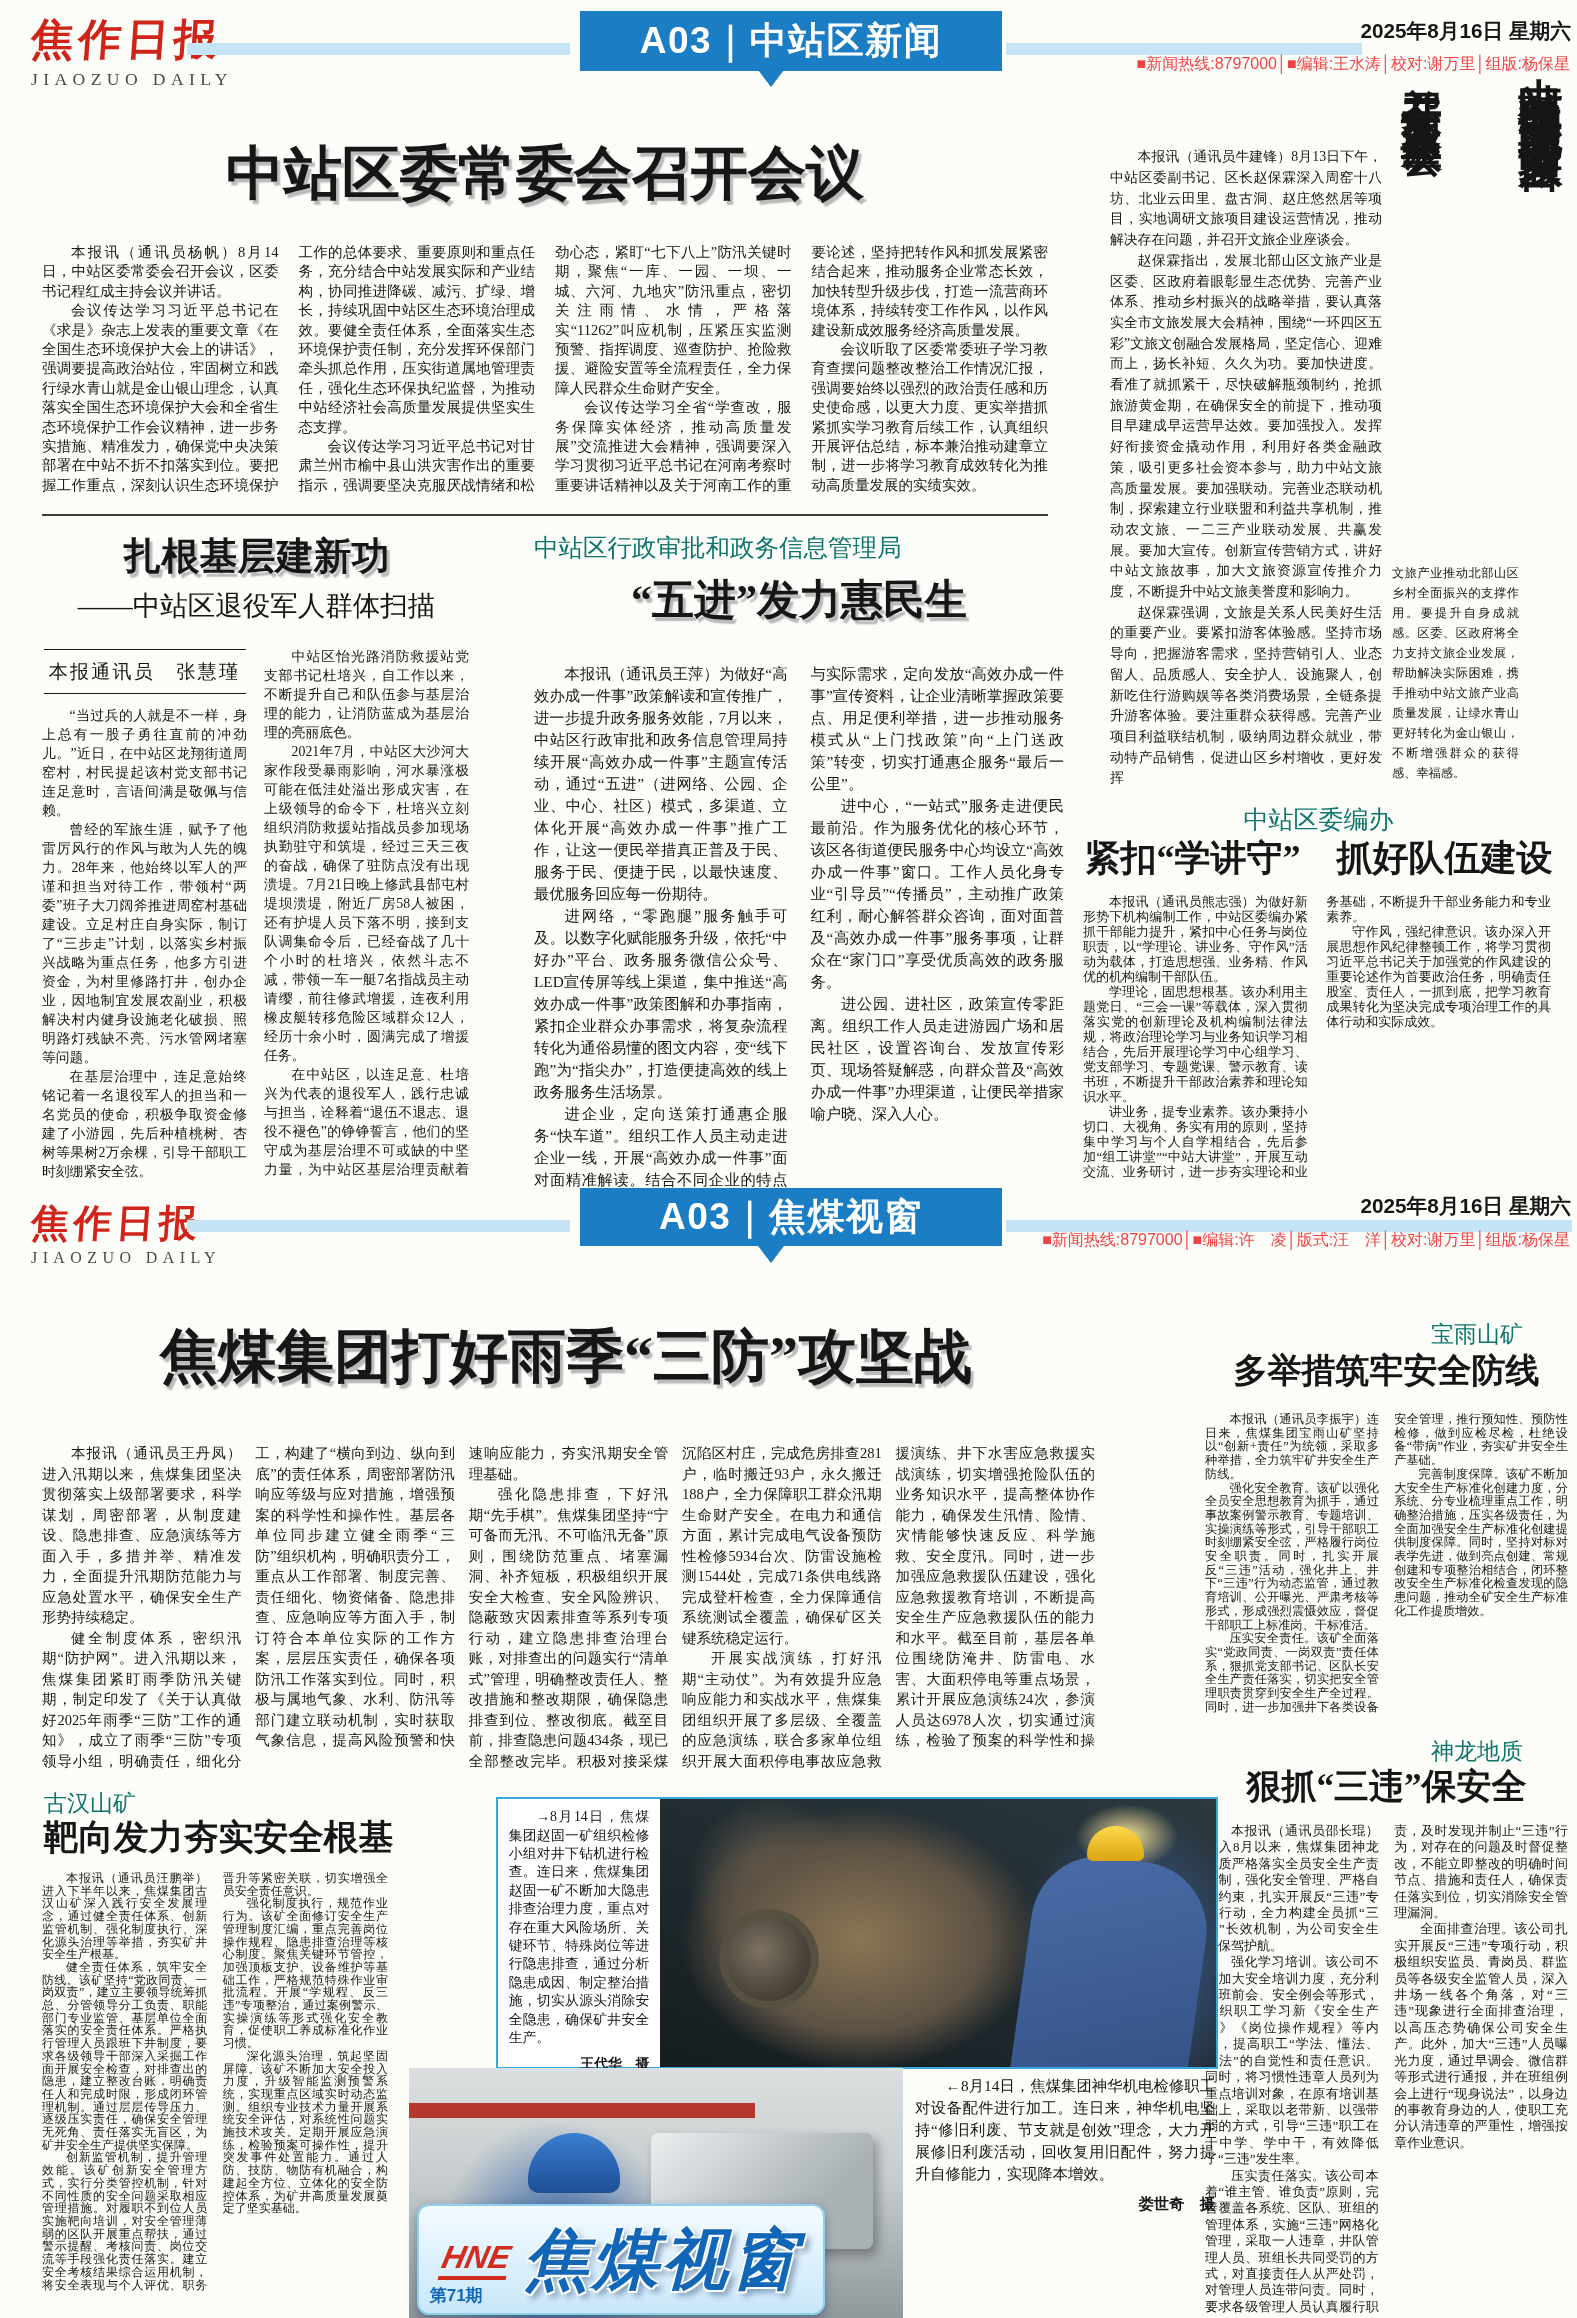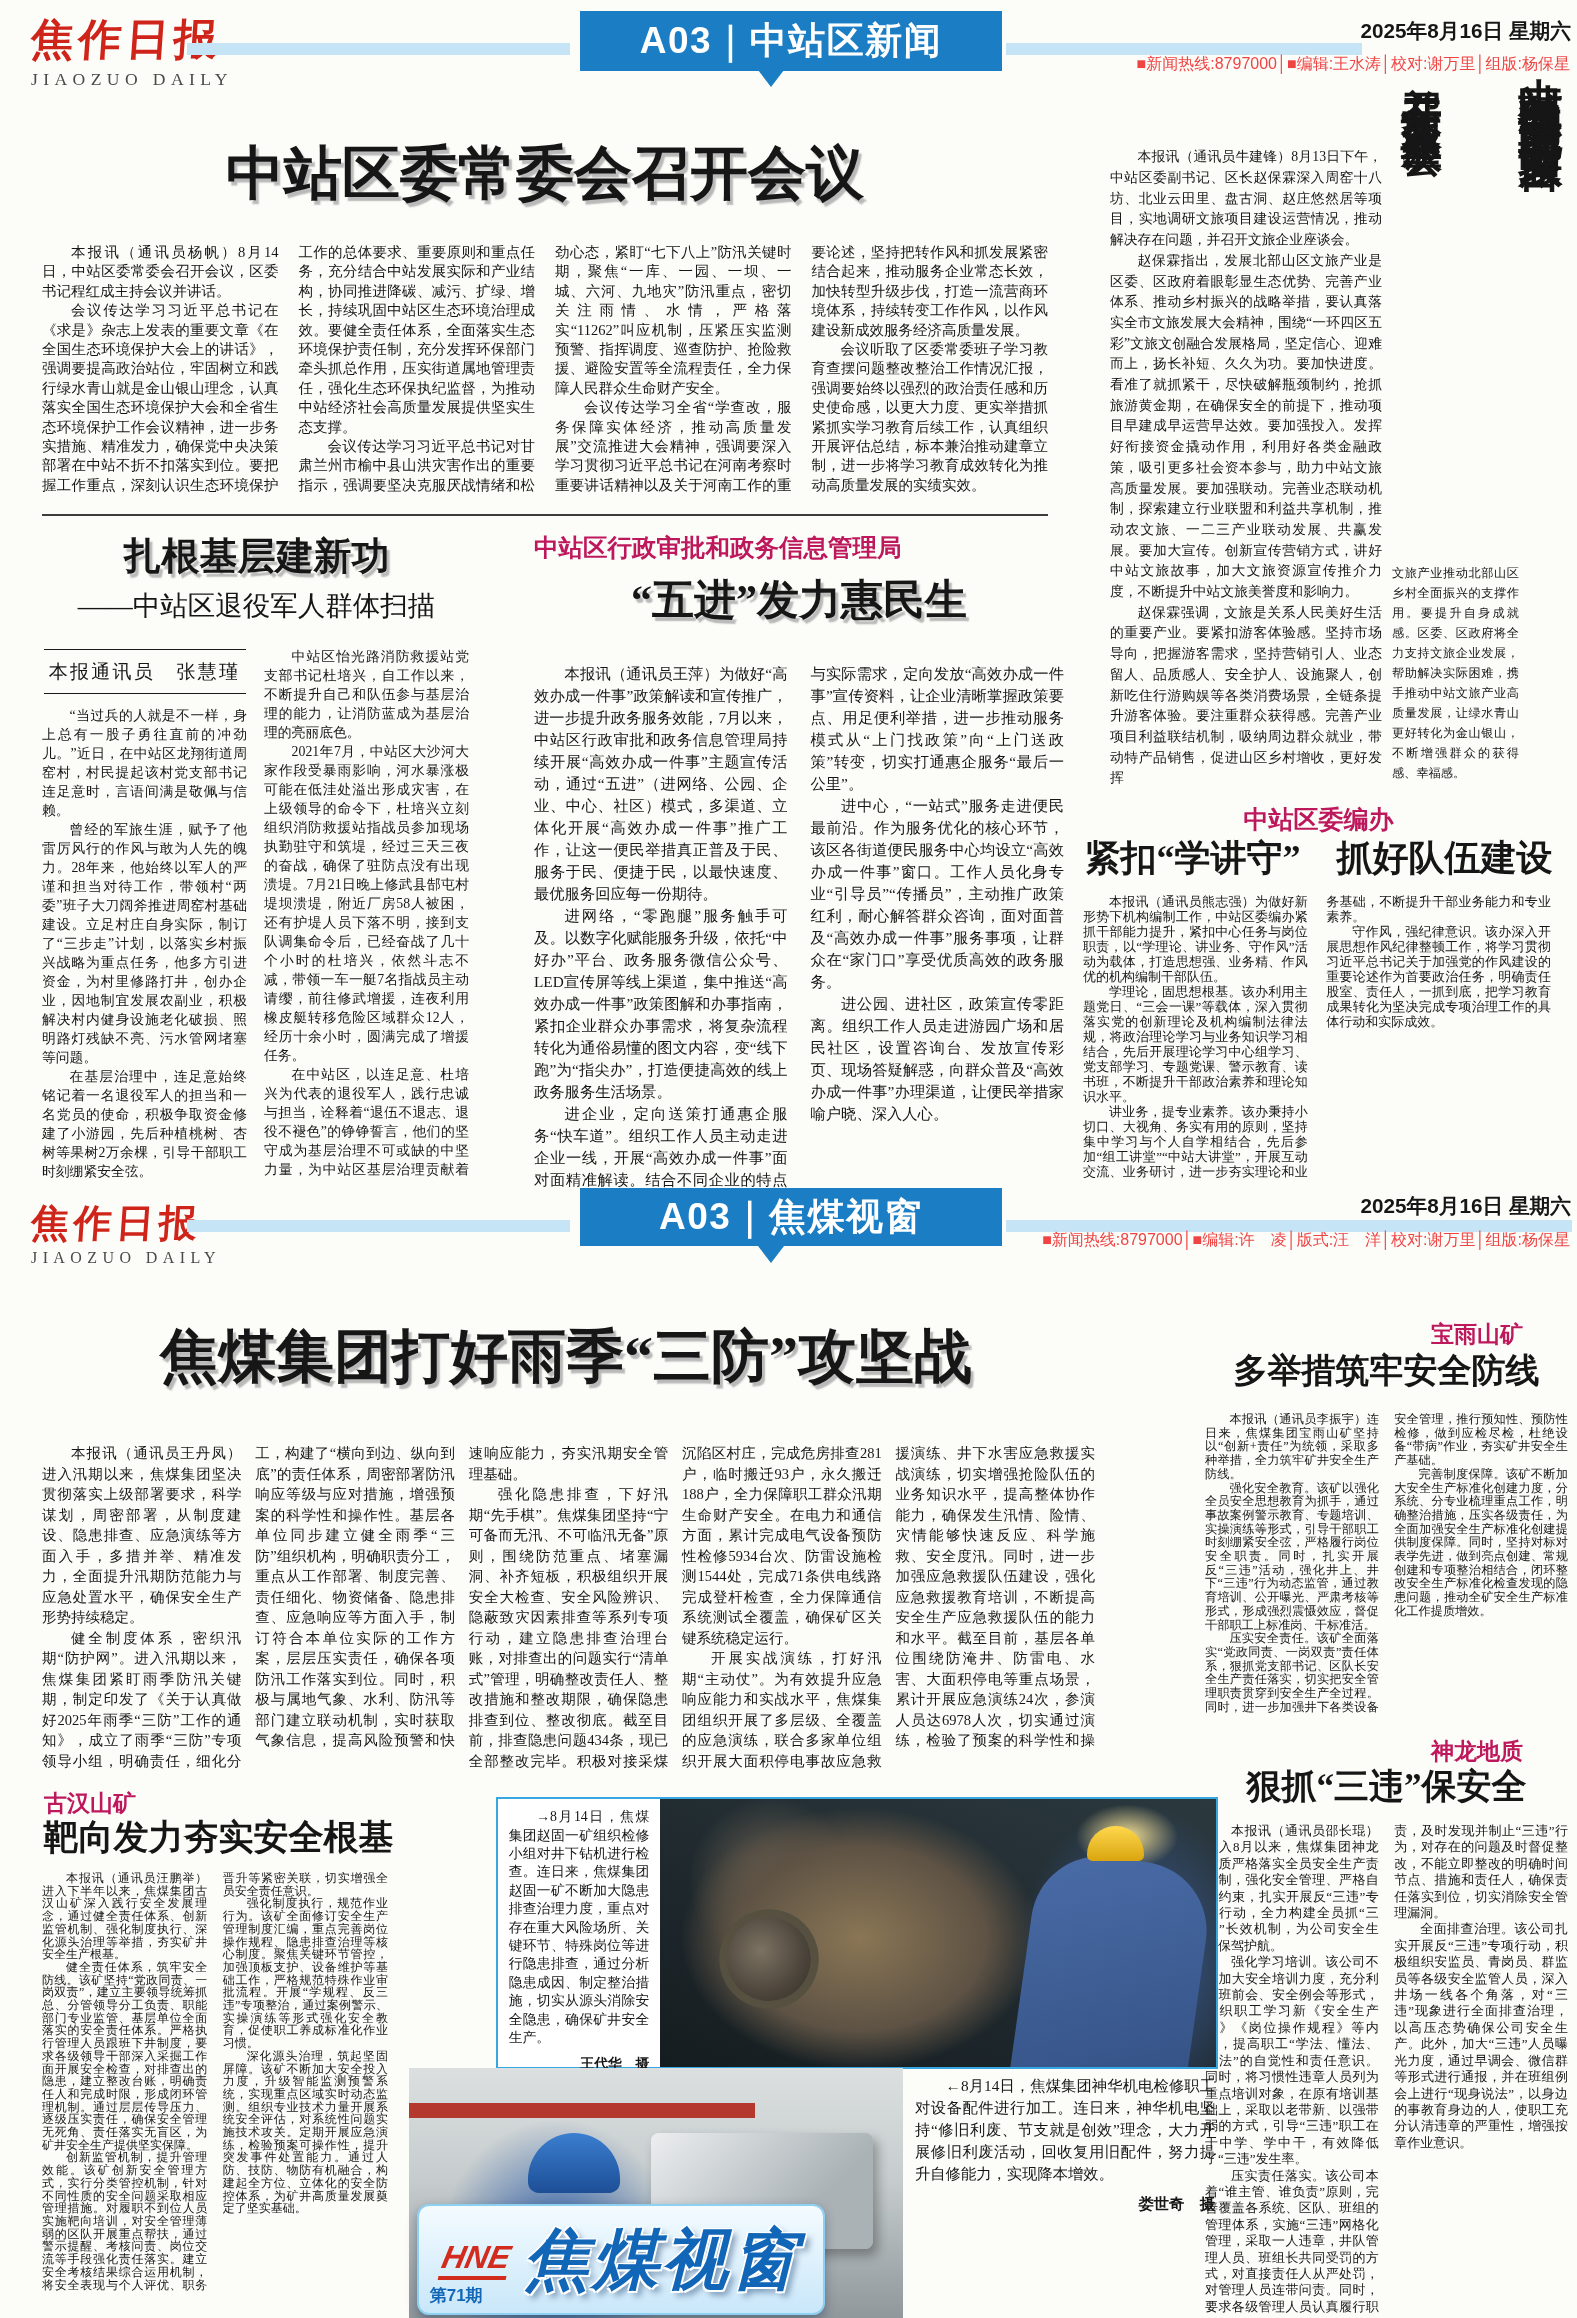--- a/index.html
+++ b/index.html
@@ -15,21 +15,21 @@
           font-weight:bold;font-size:37px;letter-spacing:1.5px;font-family:"Liberation Sans",sans-serif;}
   .pointer{width:0;height:0;border-left:13px solid transparent;border-right:13px solid transparent;
            border-top:17px solid #1b7dc3;}
   .lightbar{background:#c5e5f6;height:12.2px;}
   .dateline{font-family:"Liberation Sans",sans-serif;font-weight:bold;font-size:20.7px;text-align:right;}
   .infoline{font-family:"Liberation Sans",sans-serif;font-size:16px;text-align:right;color:#ef4444;}
 
   
   .hl{font-weight:900;text-align:center;white-space:nowrap;}
   .shadow{text-shadow:3.1px 3.8px 1.5px #b9b9b9;}
-  .kicker{font-family:"Liberation Sans",sans-serif;font-weight:bold;color:#be185d;}
+  .kicker{font-family:"Liberation Sans",sans-serif;font-weight:normal;color:#0f766e;}
 
   
   .body-cols{column-fill:auto;overflow:hidden;text-align:justify;}
   .para{margin:0;text-indent:2em;text-align:justify;}
   .cont{text-indent:0;}
 
   .byline-box{border-top:1.5px solid #1a1a1a;border-bottom:1.5px solid #1a1a1a;
               padding:12.2px 3.1px;margin:1.5px 1.5px 12.2px 1.5px;text-align:center;
               font-weight:normal;font-size:19px;letter-spacing:2.3px;break-inside:avoid;}
 

